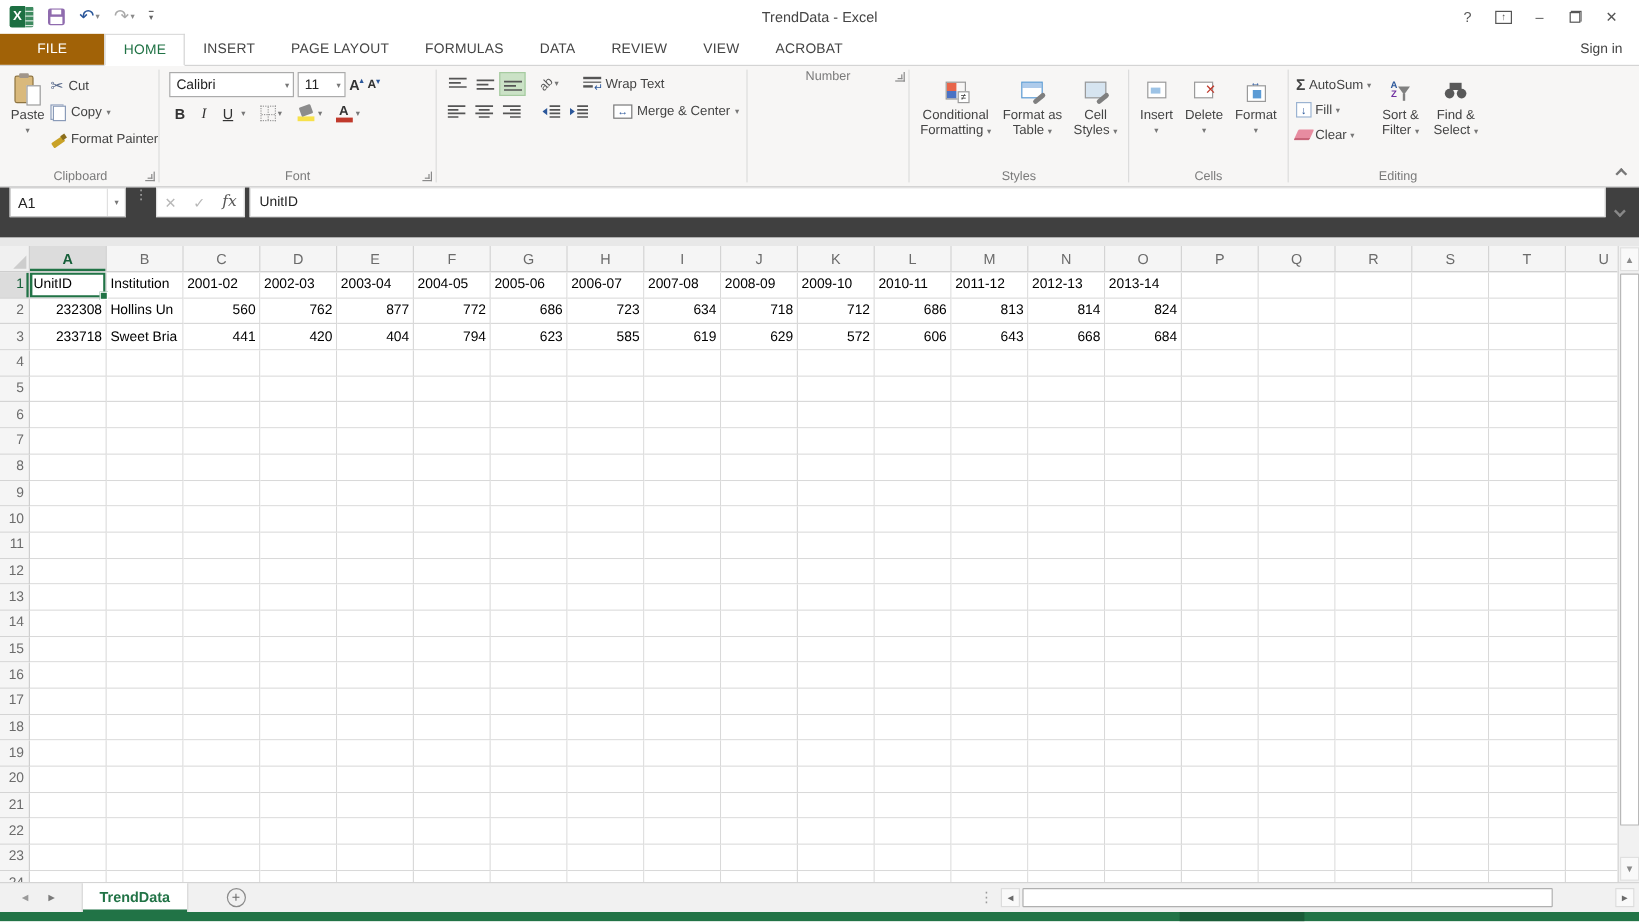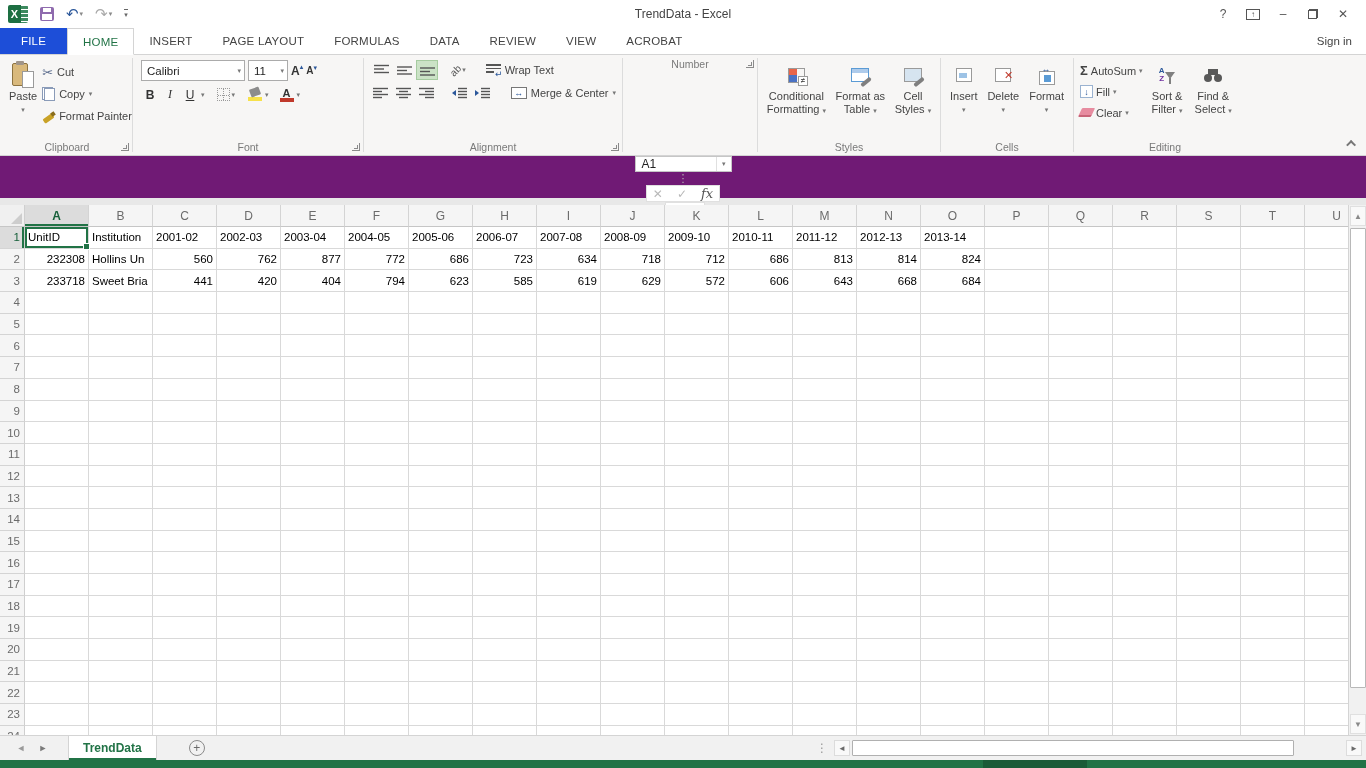--- a/index.html
+++ b/index.html
@@ -26,21 +26,21 @@
   .wbtn { width:30px; height:22px; display:flex; align-items:center; justify-content:center; font-size:12px; color:#555; }
   .ribdisp { width:14px; height:11px; border:1px solid #555; display:flex; align-items:flex-start; justify-content:center; font-size:8px; line-height:9px; color:#555; }
   .restore { width:10px; height:10px; position:relative; }
   .restore::before { content:""; position:absolute; top:0; right:0; width:7px; height:7px; border:1px solid #555; }
   .restore::after { content:""; position:absolute; bottom:0; left:0; width:7px; height:7px; border:1px solid #555; background:#fff; }
 
   
   .tabrow { height:27px; display:flex; align-items:stretch; border-bottom:1px solid #d4d4d4; background:#fff; }
   .rtabs { display:flex; }
   .rtab { padding:0 15px; display:flex; align-items:center; font-size:11.5px; color:#444; letter-spacing:.2px; }
-  .rtab.file { background:#1d4ed8; color:#fff; padding:0 21px; }
+  .rtab.file { background:#a16207; color:#fff; padding:0 31px; }
   .rtab.active { background:#fff; border:1px solid #d4d4d4; border-bottom:1px solid #fff; margin-bottom:-1px; color:#217346; }
   .signin { margin-left:auto; display:flex; align-items:center; padding-right:14px; font-size:11.5px; color:#444; }
 
   
   .ribbon { height:101px; background:#f7f6f5; border-bottom:1px solid #d4d4d4; display:flex; position:relative; padding-left:2px; }
   .rgroup { position:relative; display:flex; flex-direction:column; flex:0 0 auto; }
   .gbody { flex:1; display:flex; padding:5px 4px 0 4px; }
   .glabel { height:17px; font-size:10.5px; color:#7a7a7a; display:flex; align-items:center; justify-content:center; position:relative; }
   .launcher { position:absolute; right:3px; bottom:4px; width:8px; height:8px; border-right:1px solid #8a8a8a; border-bottom:1px solid #8a8a8a; }
   .launcher::before { content:""; position:absolute; right:1px; bottom:1px; width:3px; height:3px; border-right:1px solid #8a8a8a; border-bottom:1px solid #8a8a8a; }
@@ -117,21 +117,21 @@
   .azcol .a { color:#2b579a; } .azcol .z { color:#7030a0; }
   .funnel { width:0; height:0; border-left:5px solid transparent; border-right:5px solid transparent; border-top:7px solid #808080; position:relative; }
   .funnel::after { content:""; position:absolute; left:-1px; top:-1px; width:2px; height:6px; background:#808080; }
   .binoc { position:relative; width:18px; height:13px; }
   .binoc::before, .binoc::after { content:""; position:absolute; bottom:0; width:8px; height:8px; background:#595959; border-radius:50%; }
   .binoc::before { left:0; } .binoc::after { right:0; }
   .binoc i { position:absolute; top:0; left:4px; width:10px; height:6px; background:#595959; }
   .collapse-chev { position:absolute; right:10px; bottom:8px; width:7px; height:7px; border-left:2px solid #777; border-top:2px solid #777; transform:rotate(45deg) translateY(2px); }
 
   
-  .fbar { height:42px; background:#701a75; display:flex; align-items:center; padding:0 8px;flex-direction:column; }
+  .fbar { height:42px; background:#404040; display:flex; padding:0 8px; }
   .namebox { width:97px; height:25px; background:#fff; border:1px solid #c6c6c6; display:flex; align-items:center; font-size:12px; padding-left:6px; color:#222; }
   .namebox .chev { margin-left:auto; padding:0 5px; border-left:1px solid #e0e0e0; height:100%; display:flex; align-items:center; }
   .fdots { color:#b0b0b0; font-size:11px; padding:0 7px; }
   .fbtns { height:25px; background:#fff; border:1px solid #e0e0e0; display:flex; align-items:center; padding:0 6px; gap:14px; }
   .fbx { color:#b8b8b8; font-size:12px; }
   .fxit { font-family:"DejaVu Serif",serif; font-style:italic; font-size:13px; color:#555; }
   .fcontent { flex:1; height:25px; background:#fff; border:1px solid #e0e0e0; margin-left:4px; display:flex; align-items:center; padding-left:7px; font-size:11.5px; color:#222; }
   .fexpand { width:20px; display:flex; align-items:center; justify-content:center; }
   .chevdown { width:7px; height:7px; border-right:2px solid #888; border-bottom:2px solid #888; transform:rotate(45deg) translateY(-2px); }
 
@@ -415,24 +415,20 @@
           <span style="width:14px"></span>
           <div class="tb">
             <span class="mcicon">
                 <span>↔</span>
               </span>
             <span>Merge &amp; Center</span>
             <span class="chev">▾</span>
           </div>
         </div>
       </div>
-      <div class="glabel">
-          <span>Alignment</span>
-          <span class="launcher"></span>
-        </div>
     </div>
     <div class="rsep"></div>
 
     <div class="rgroup" style="width:134px">
       <div class="glabel">
           <span>Number</span>
           <span class="launcher"></span>
         </div>
     </div>
     <div class="rsep"></div>

